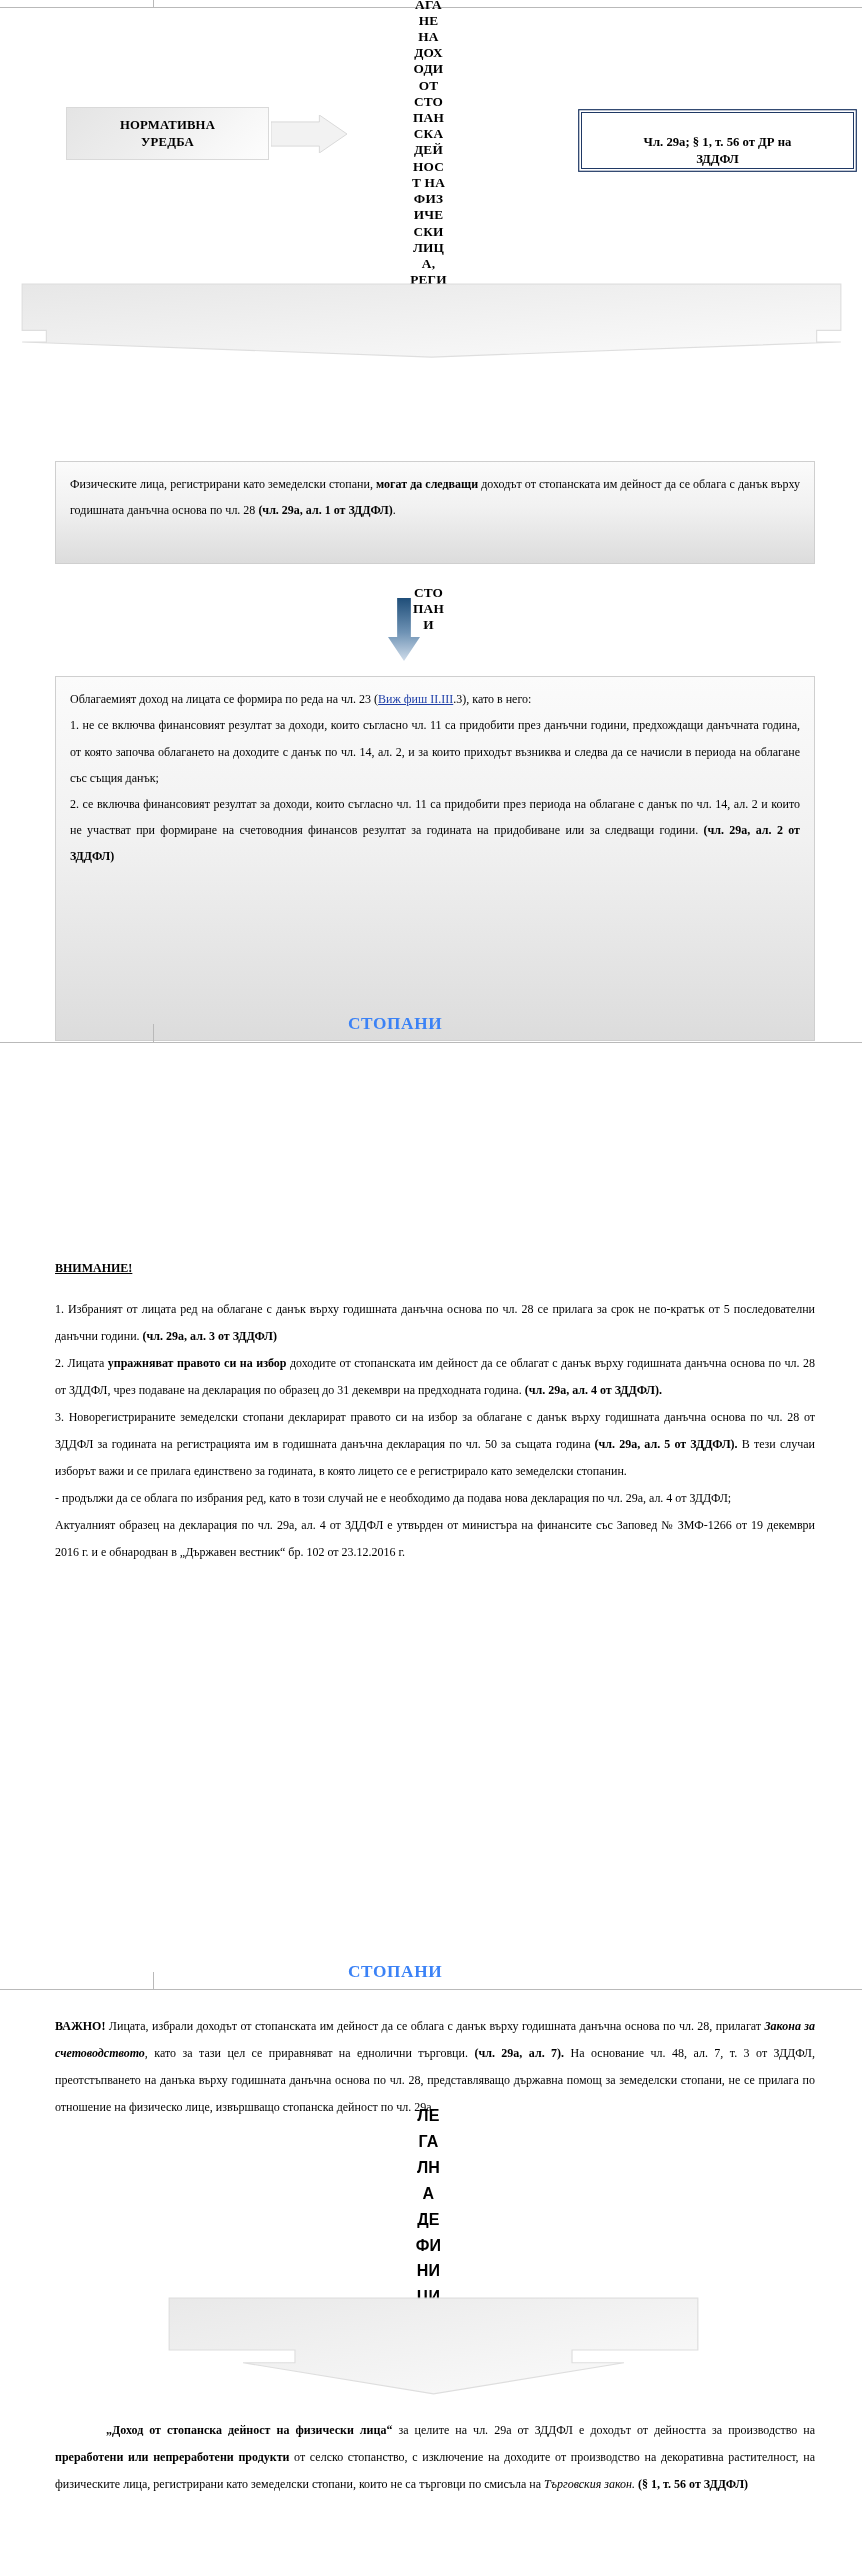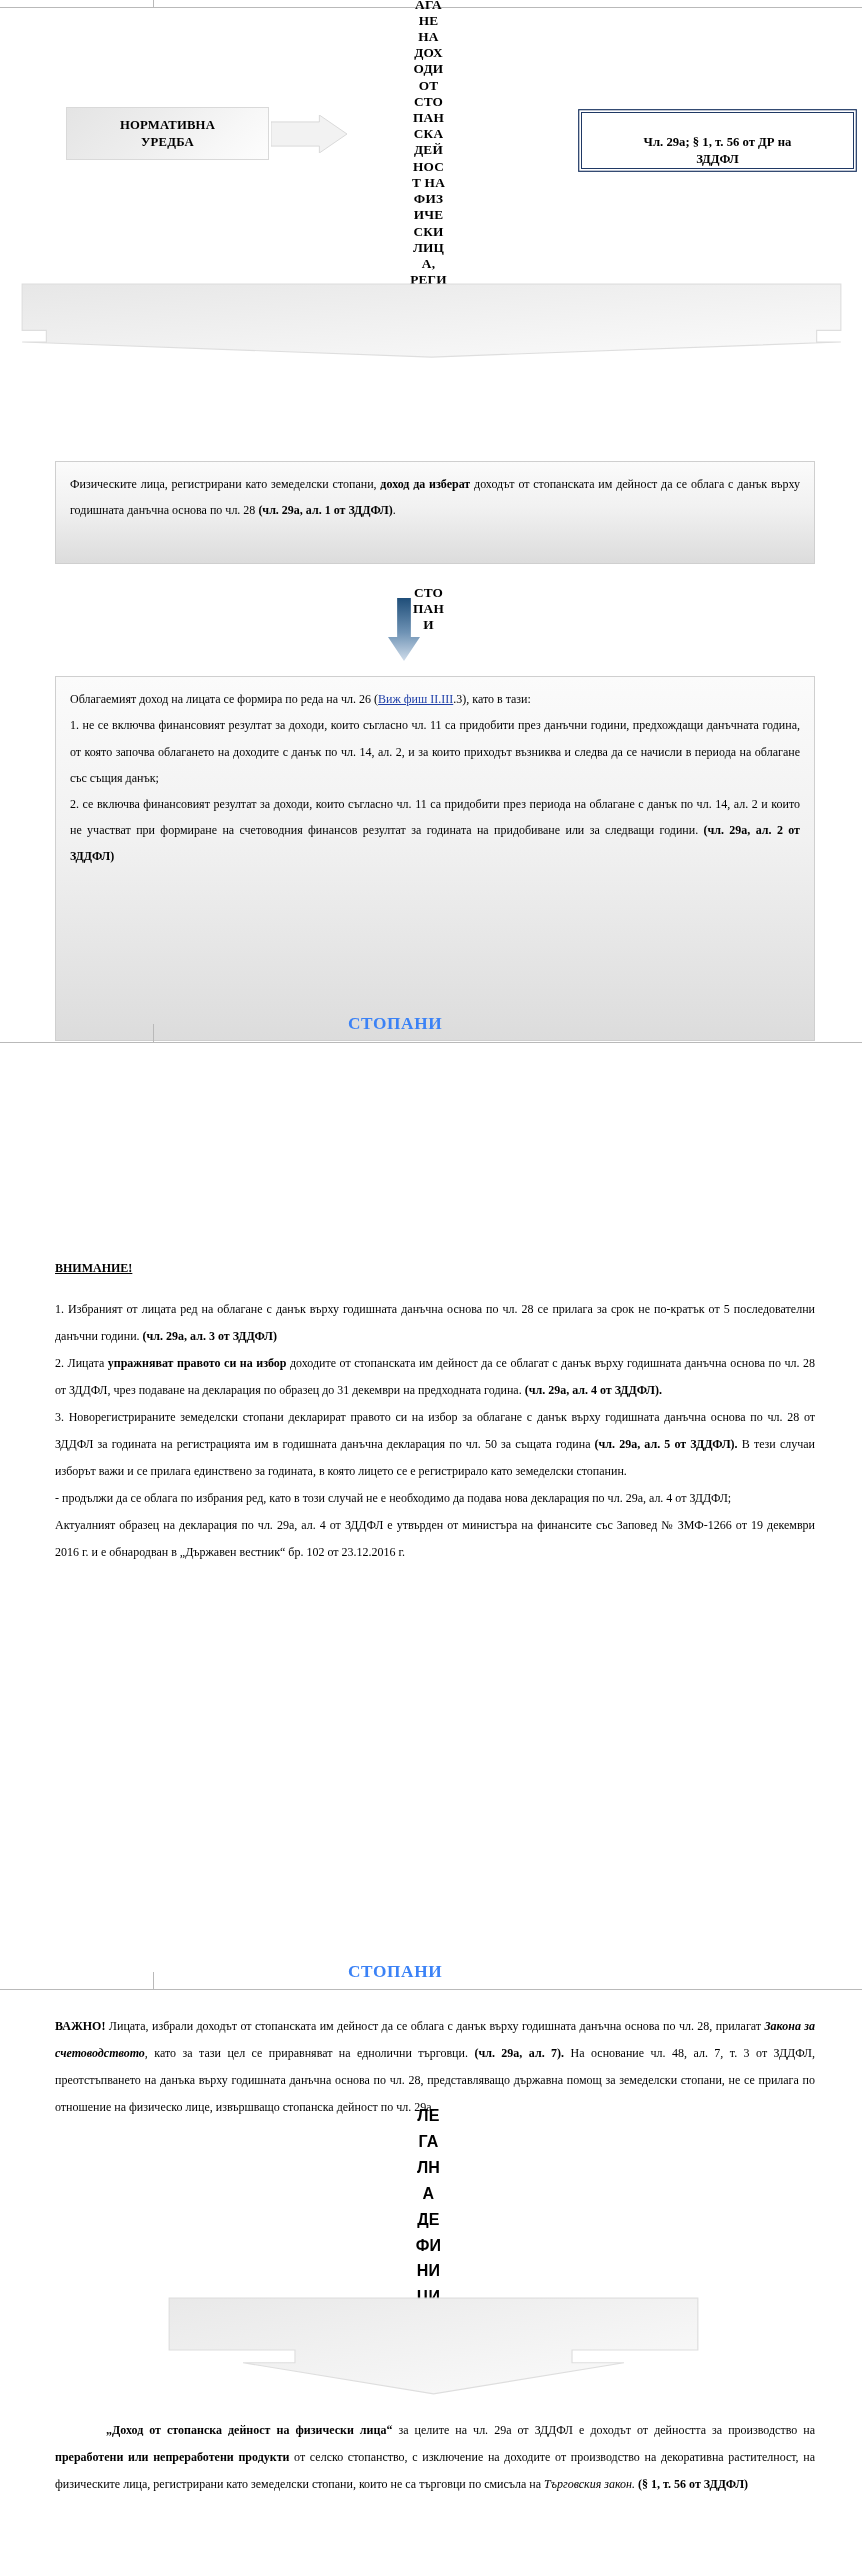--- a/index.html
+++ b/index.html
@@ -244,21 +244,21 @@
         <stop offset="0%" stop-color="#e7e7e7"></stop>
         <stop offset="55%" stop-color="#f2f2f2"></stop>
         <stop offset="100%" stop-color="#fbfbfb"></stop>
       </linearGradient>
     </defs>
     <path d="M2,2 L1422,2 L1422,82 L1380,82 L1380,102 L1422,102 L712,128 L2,102 L44,102 L44,82 L2,82 Z" fill="url(#bg1)" stroke="#dedede" stroke-width="2"></path>
   </svg>
 
   <div class="text-box" style="left:55px; top:461px; width:760px; height:103px;">
     <p>
-      <span>Физическите лица, регистрирани като земеделски стопани, </span><b>доход да изберат</b><span> доходът от стопанската им дейност да се облага с данък върху годишната данъчна основа по чл. 28 </span><b>(чл. 29а, ал. 1 от ЗДДФЛ)</b><span>.</span>
+      <span>Физическите лица, регистрирани като земеделски стопани, </span><b>могат да следващи</b><span> доходът от стопанската им дейност да се облага с данък върху годишната данъчна основа по чл. 28 </span><b>(чл. 29а, ал. 1 от ЗДДФЛ)</b><span>.</span>
     </p>
   </div>
 
   <div class="vcol" id="vcol2" style="left:397px; top:585px;">
       <span>СТО</span>
       <span>ПАН</span>
       <span>И</span>
     </div>
 
   <svg id="down-arrow" viewBox="0 0 56 110">
@@ -267,21 +267,21 @@
         <stop offset="0%" stop-color="#1f4e79"></stop>
         <stop offset="55%" stop-color="#6f93b5"></stop>
         <stop offset="100%" stop-color="#cfdcea"></stop>
       </linearGradient>
     </defs>
     <polygon points="16,0 40,0 40,68 56,68 28,110 0,68 16,68" fill="url(#dag)"></polygon>
   </svg>
 
   <div class="text-box" style="left:55px; top:676px; width:760px; height:365px;">
     <p>
-      <span>Облагаемият доход на лицата се формира по реда на чл. 26 (</span><a class="lnk" href="#">Виж фиш II.III</a><span>.3), като в тази:</span>
+      <span>Облагаемият доход на лицата се формира по реда на чл. 23 (</span><a class="lnk" href="#">Виж фиш II.III</a><span>.3), като в него:</span>
     </p>
     <p>1. не се включва финансовият резултат за доходи, които съгласно чл. 11 са придобити през данъчни години, предхождащи данъчната година, от която започва облагането на доходите с данък по чл. 14, ал. 2, и за които приходът възниква и следва да се начисли в периода на облагане със същия данък;</p>
     <p>
       <span>2. се включва финансовият резултат за доходи, които съгласно чл. 11 са придобити през периода на облагане с данък по чл. 14, ал. 2 и които не участват при формиране на счетоводния финансов резултат за годината на придобиване или за следващи години. </span><b>(чл. 29а, ал. 2 от ЗДДФЛ)</b>
     </p>
   </div>
 
   <div class="pg-word" style="left:348px; top:1014px;">СТОПАНИ</div>
   <div class="rule" style="top:1042px;"></div>
   <div class="rule-short" style="left:0;top:1042px;width:153px;"></div>

